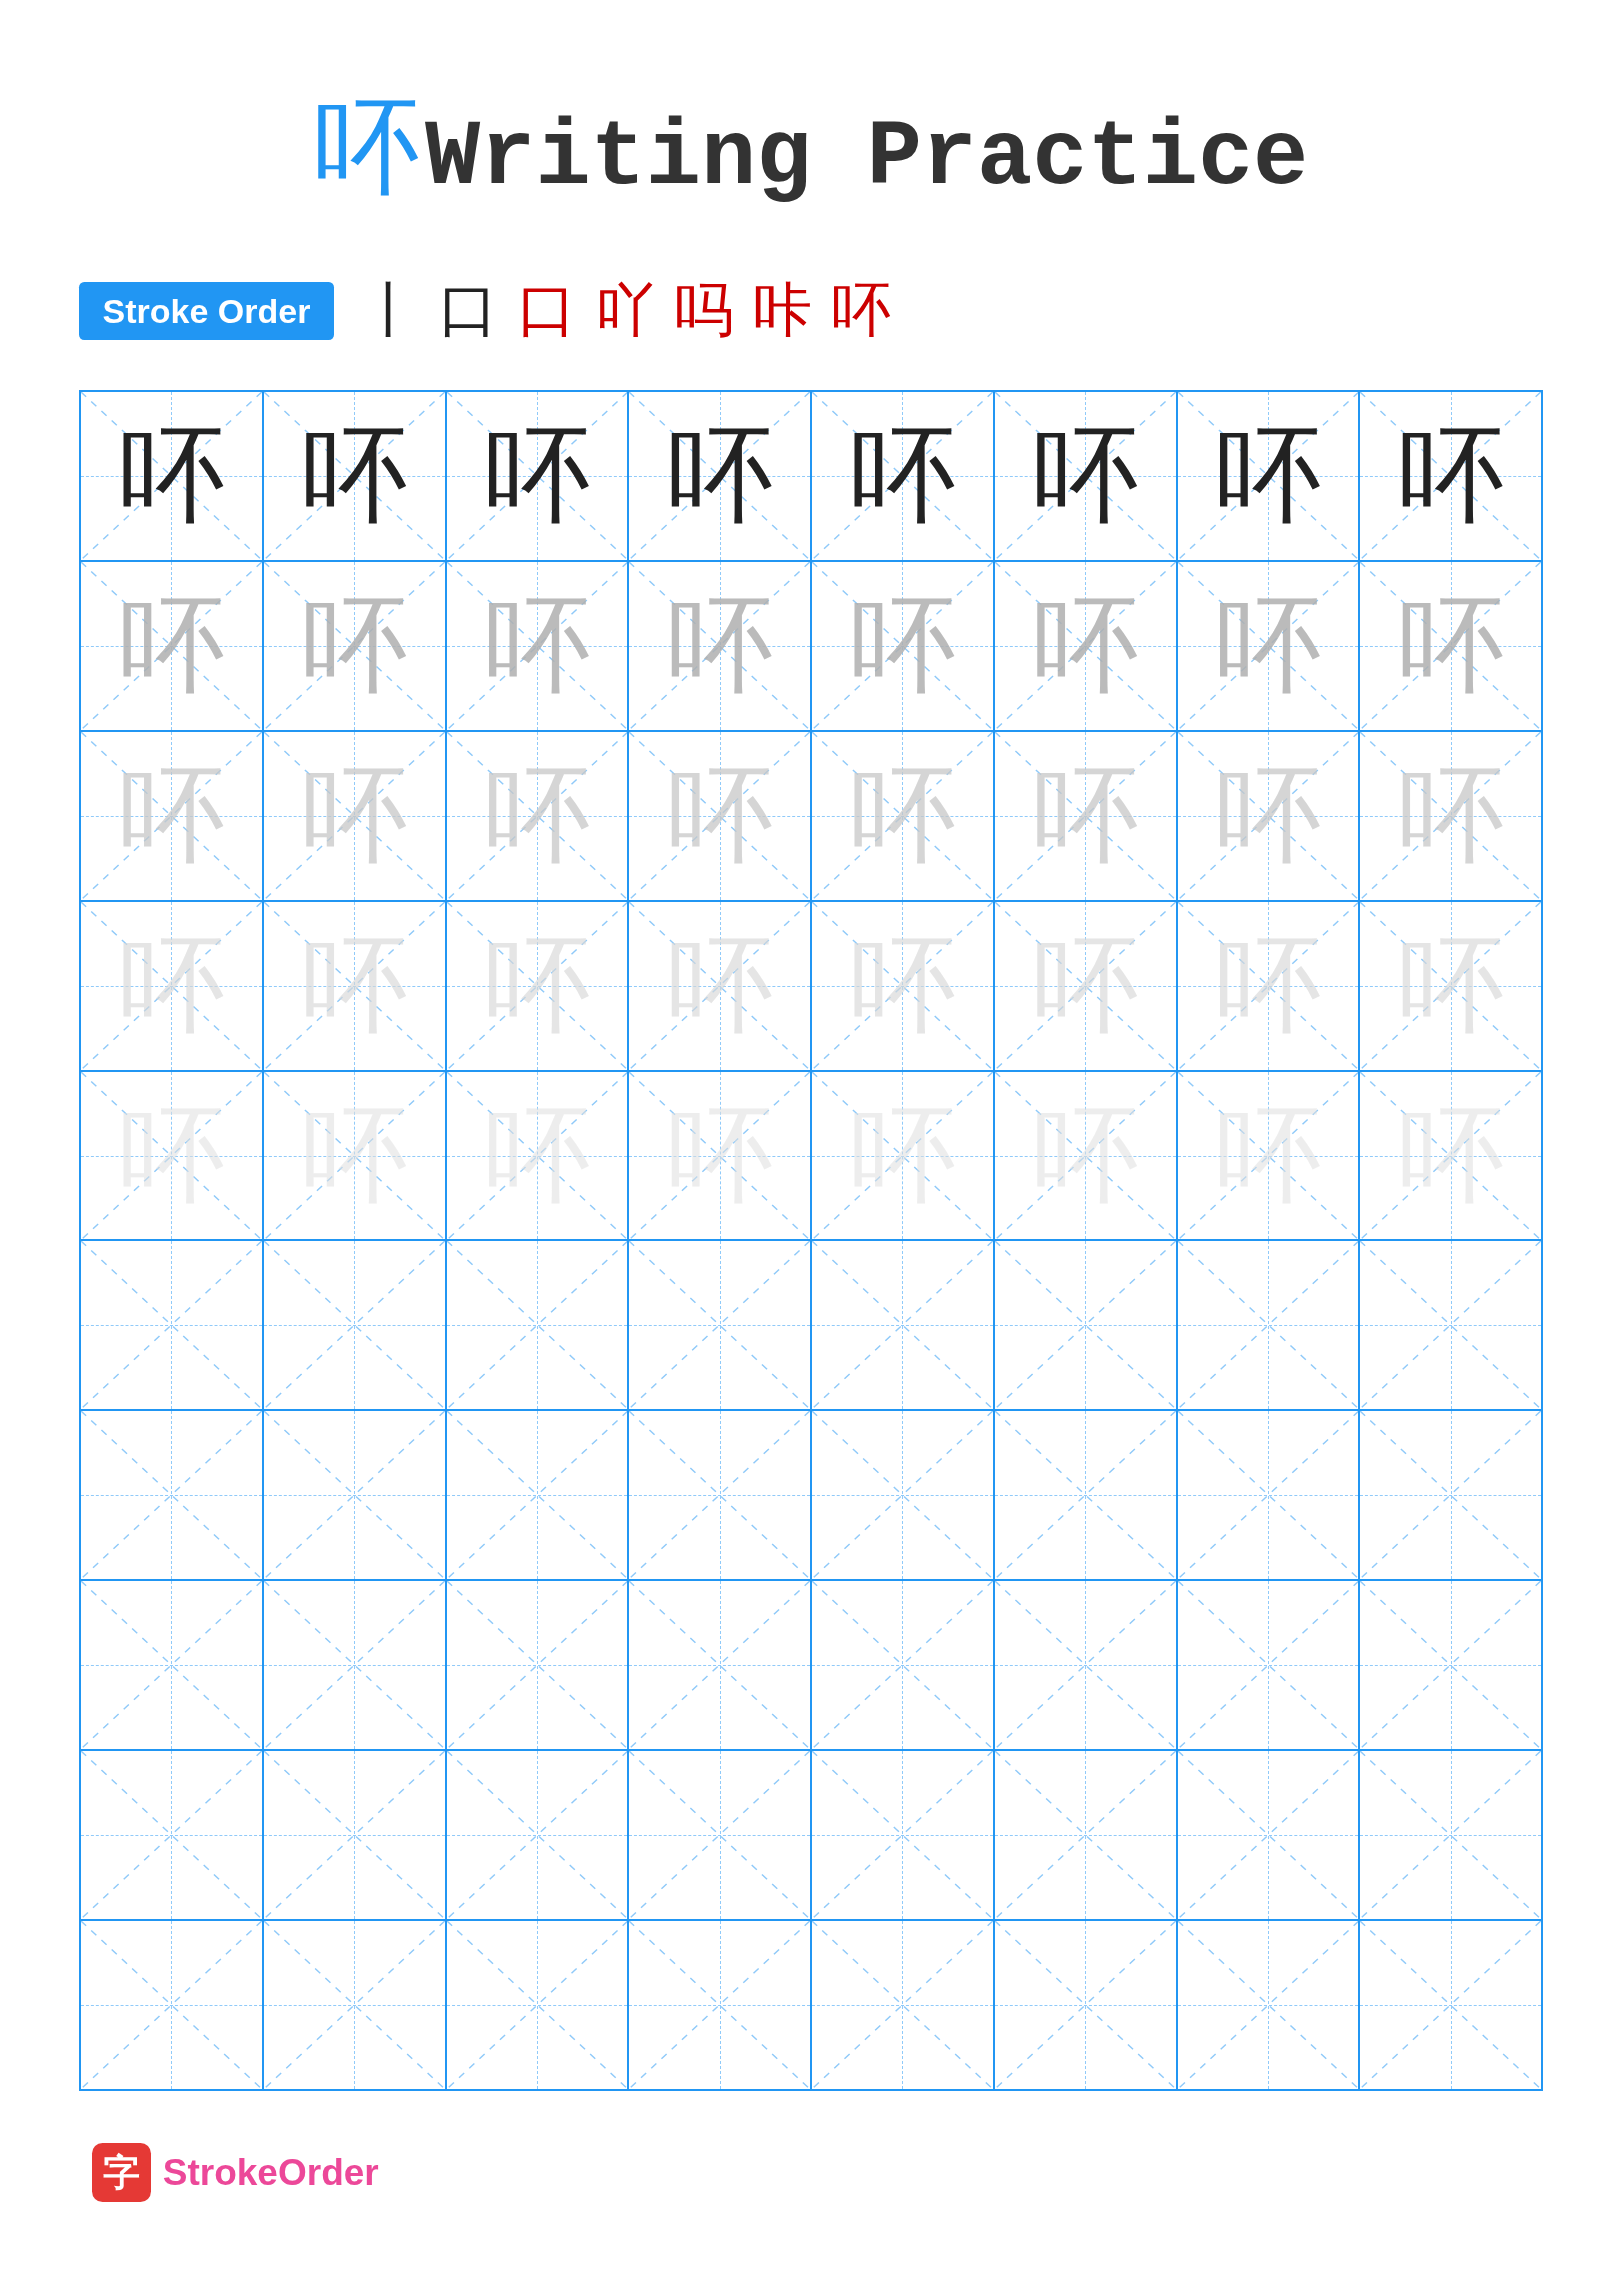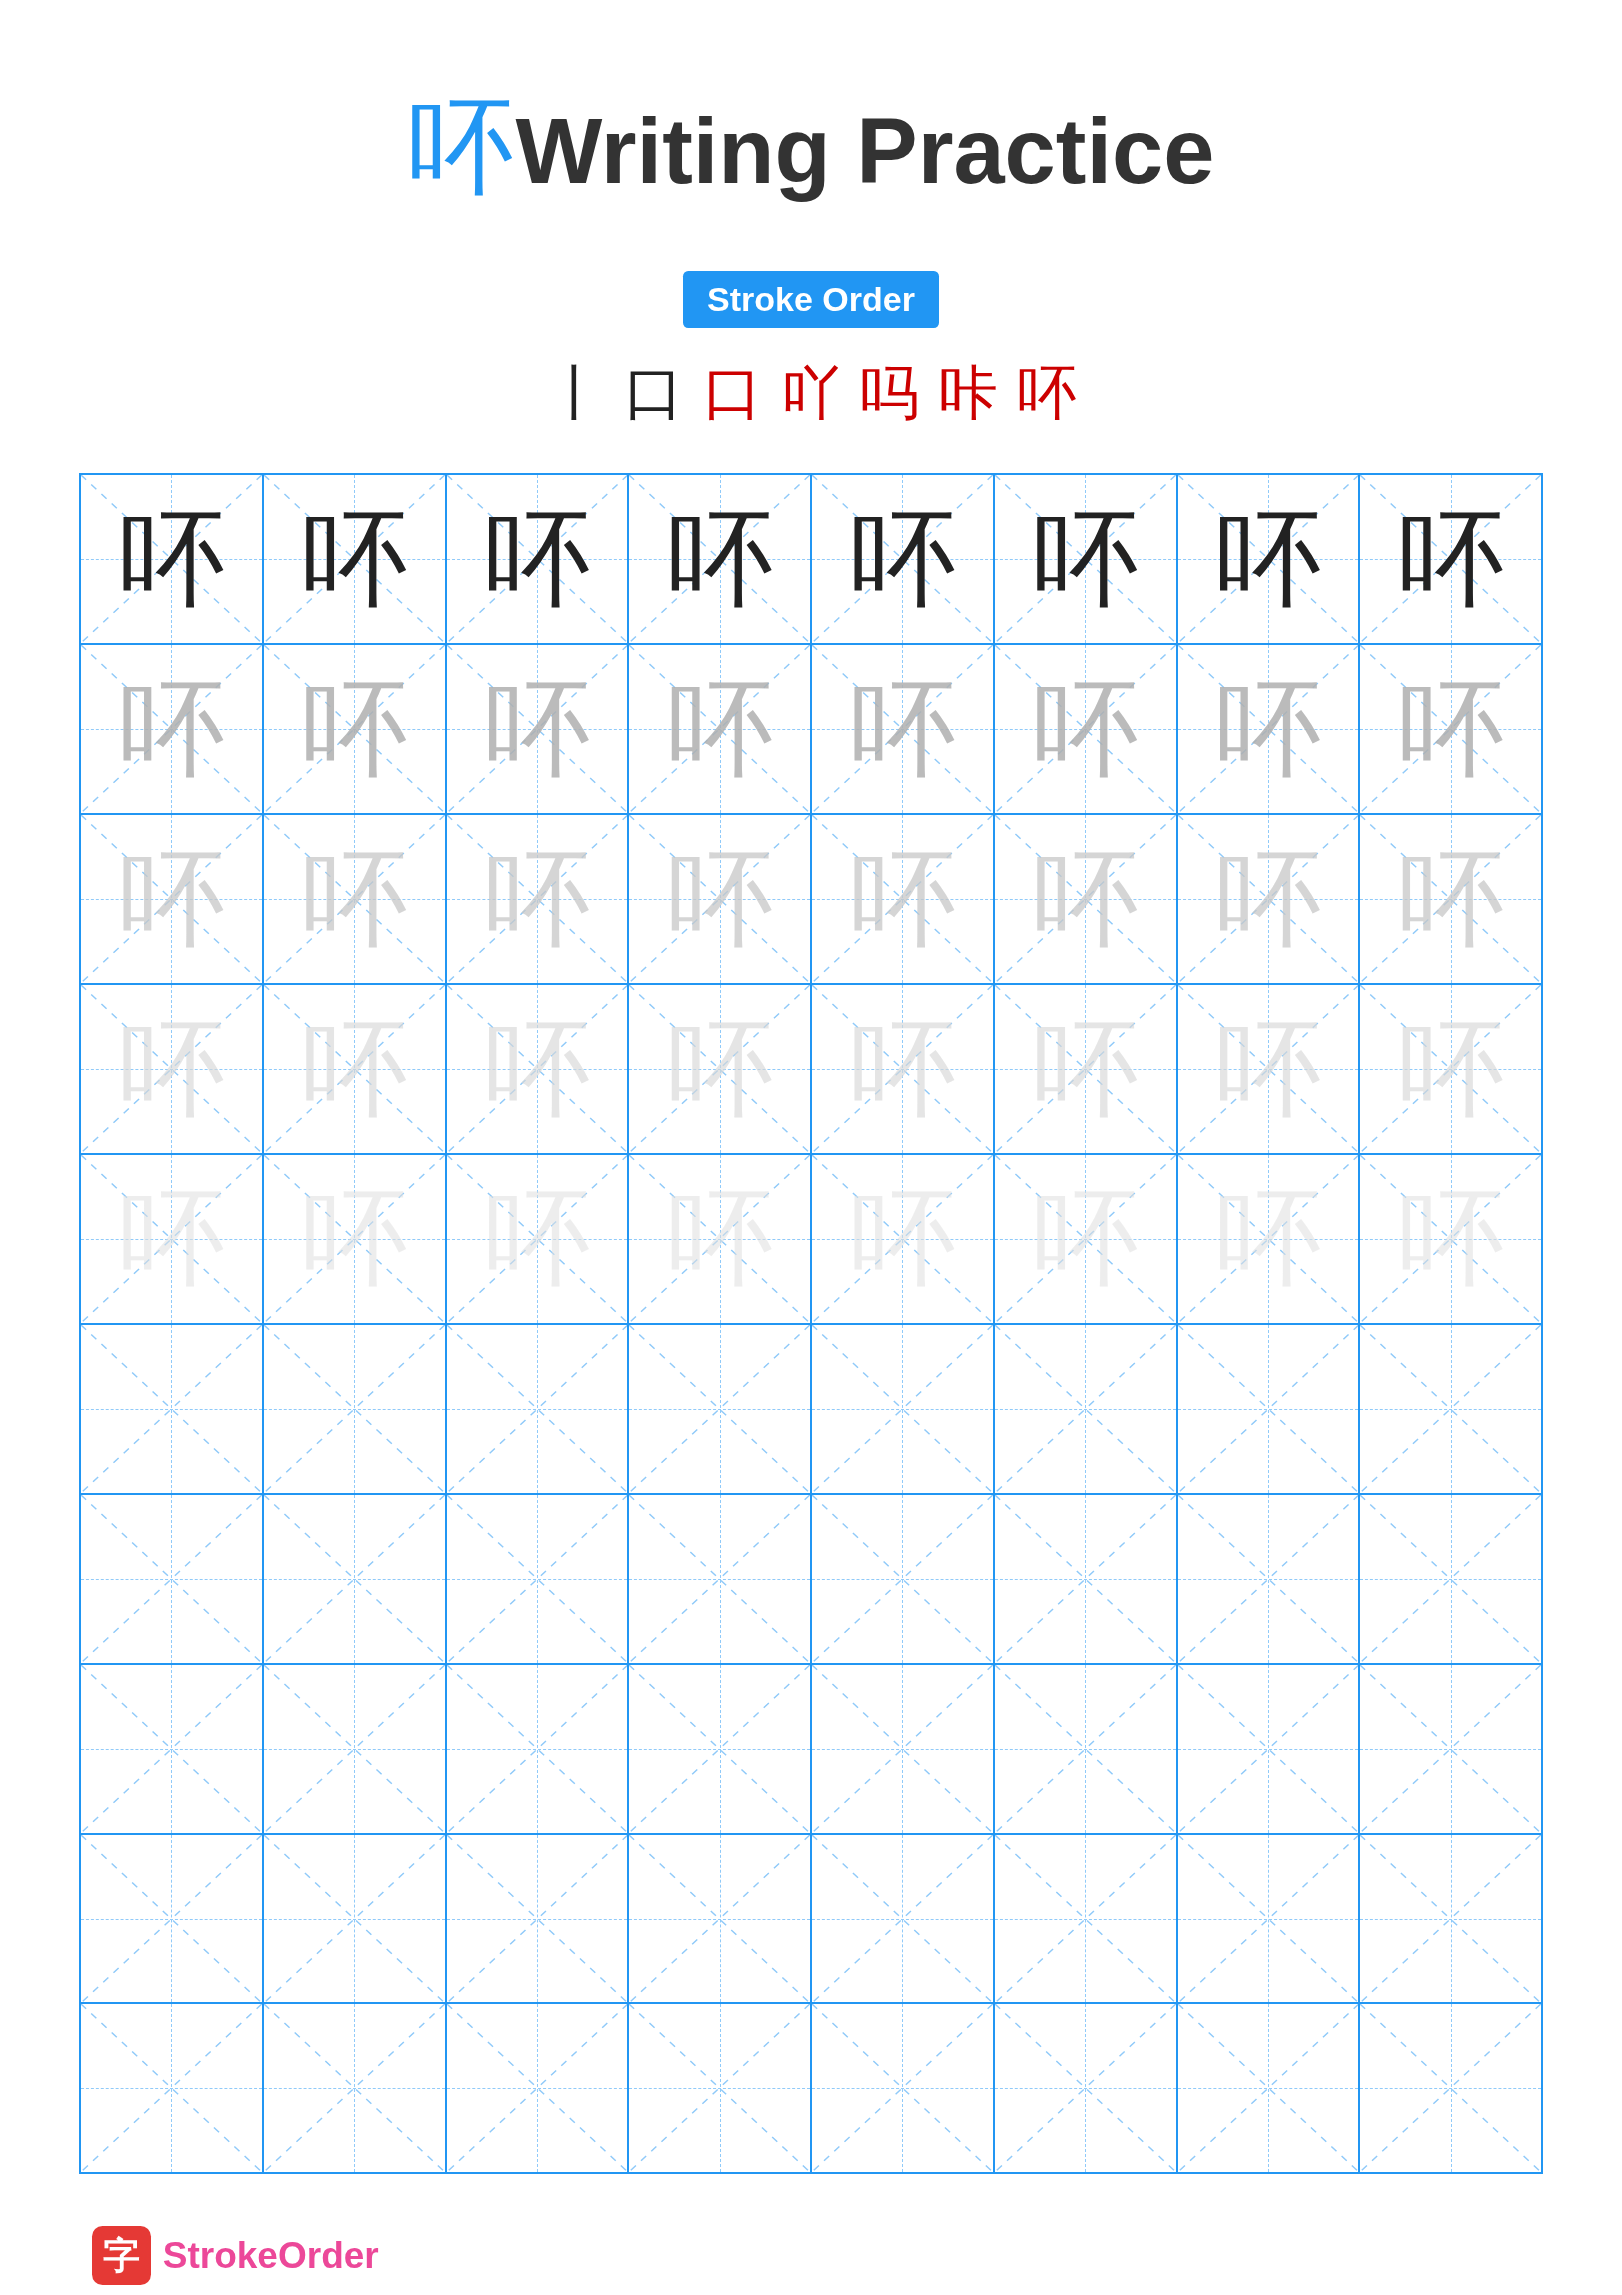--- a/index.html
+++ b/index.html
@@ -17,40 +17,40 @@
       min-height: 2295px;
       background: #fff;
       padding: 52px 79px;
       position: relative;
     }
 
     .title-area {
       text-align: center;
       margin-bottom: 52px;
       margin-top: 26px;
+      font-family: Liberation Mono, monospace;
     }
 
     .title-chinese {
       font-size: 105px;
       color: #2196F3;
       font-weight: normal;
     }
 
     .title-text {
       font-size: 92px;
       color: #333;
       font-weight: bold;
     }
 
     .stroke-order-row {
       display: flex;
       align-items: center;
       margin-bottom: 39px;
       gap: 26px;
-      flex-direction: column;
     }
 
     .stroke-order-badge {
       background: #2196F3;
       color: white;
       font-size: 34px;
       padding: 9.2px 23.6px;
       border-radius: 5.2px;
       white-space: nowrap;
       font-weight: 600;

